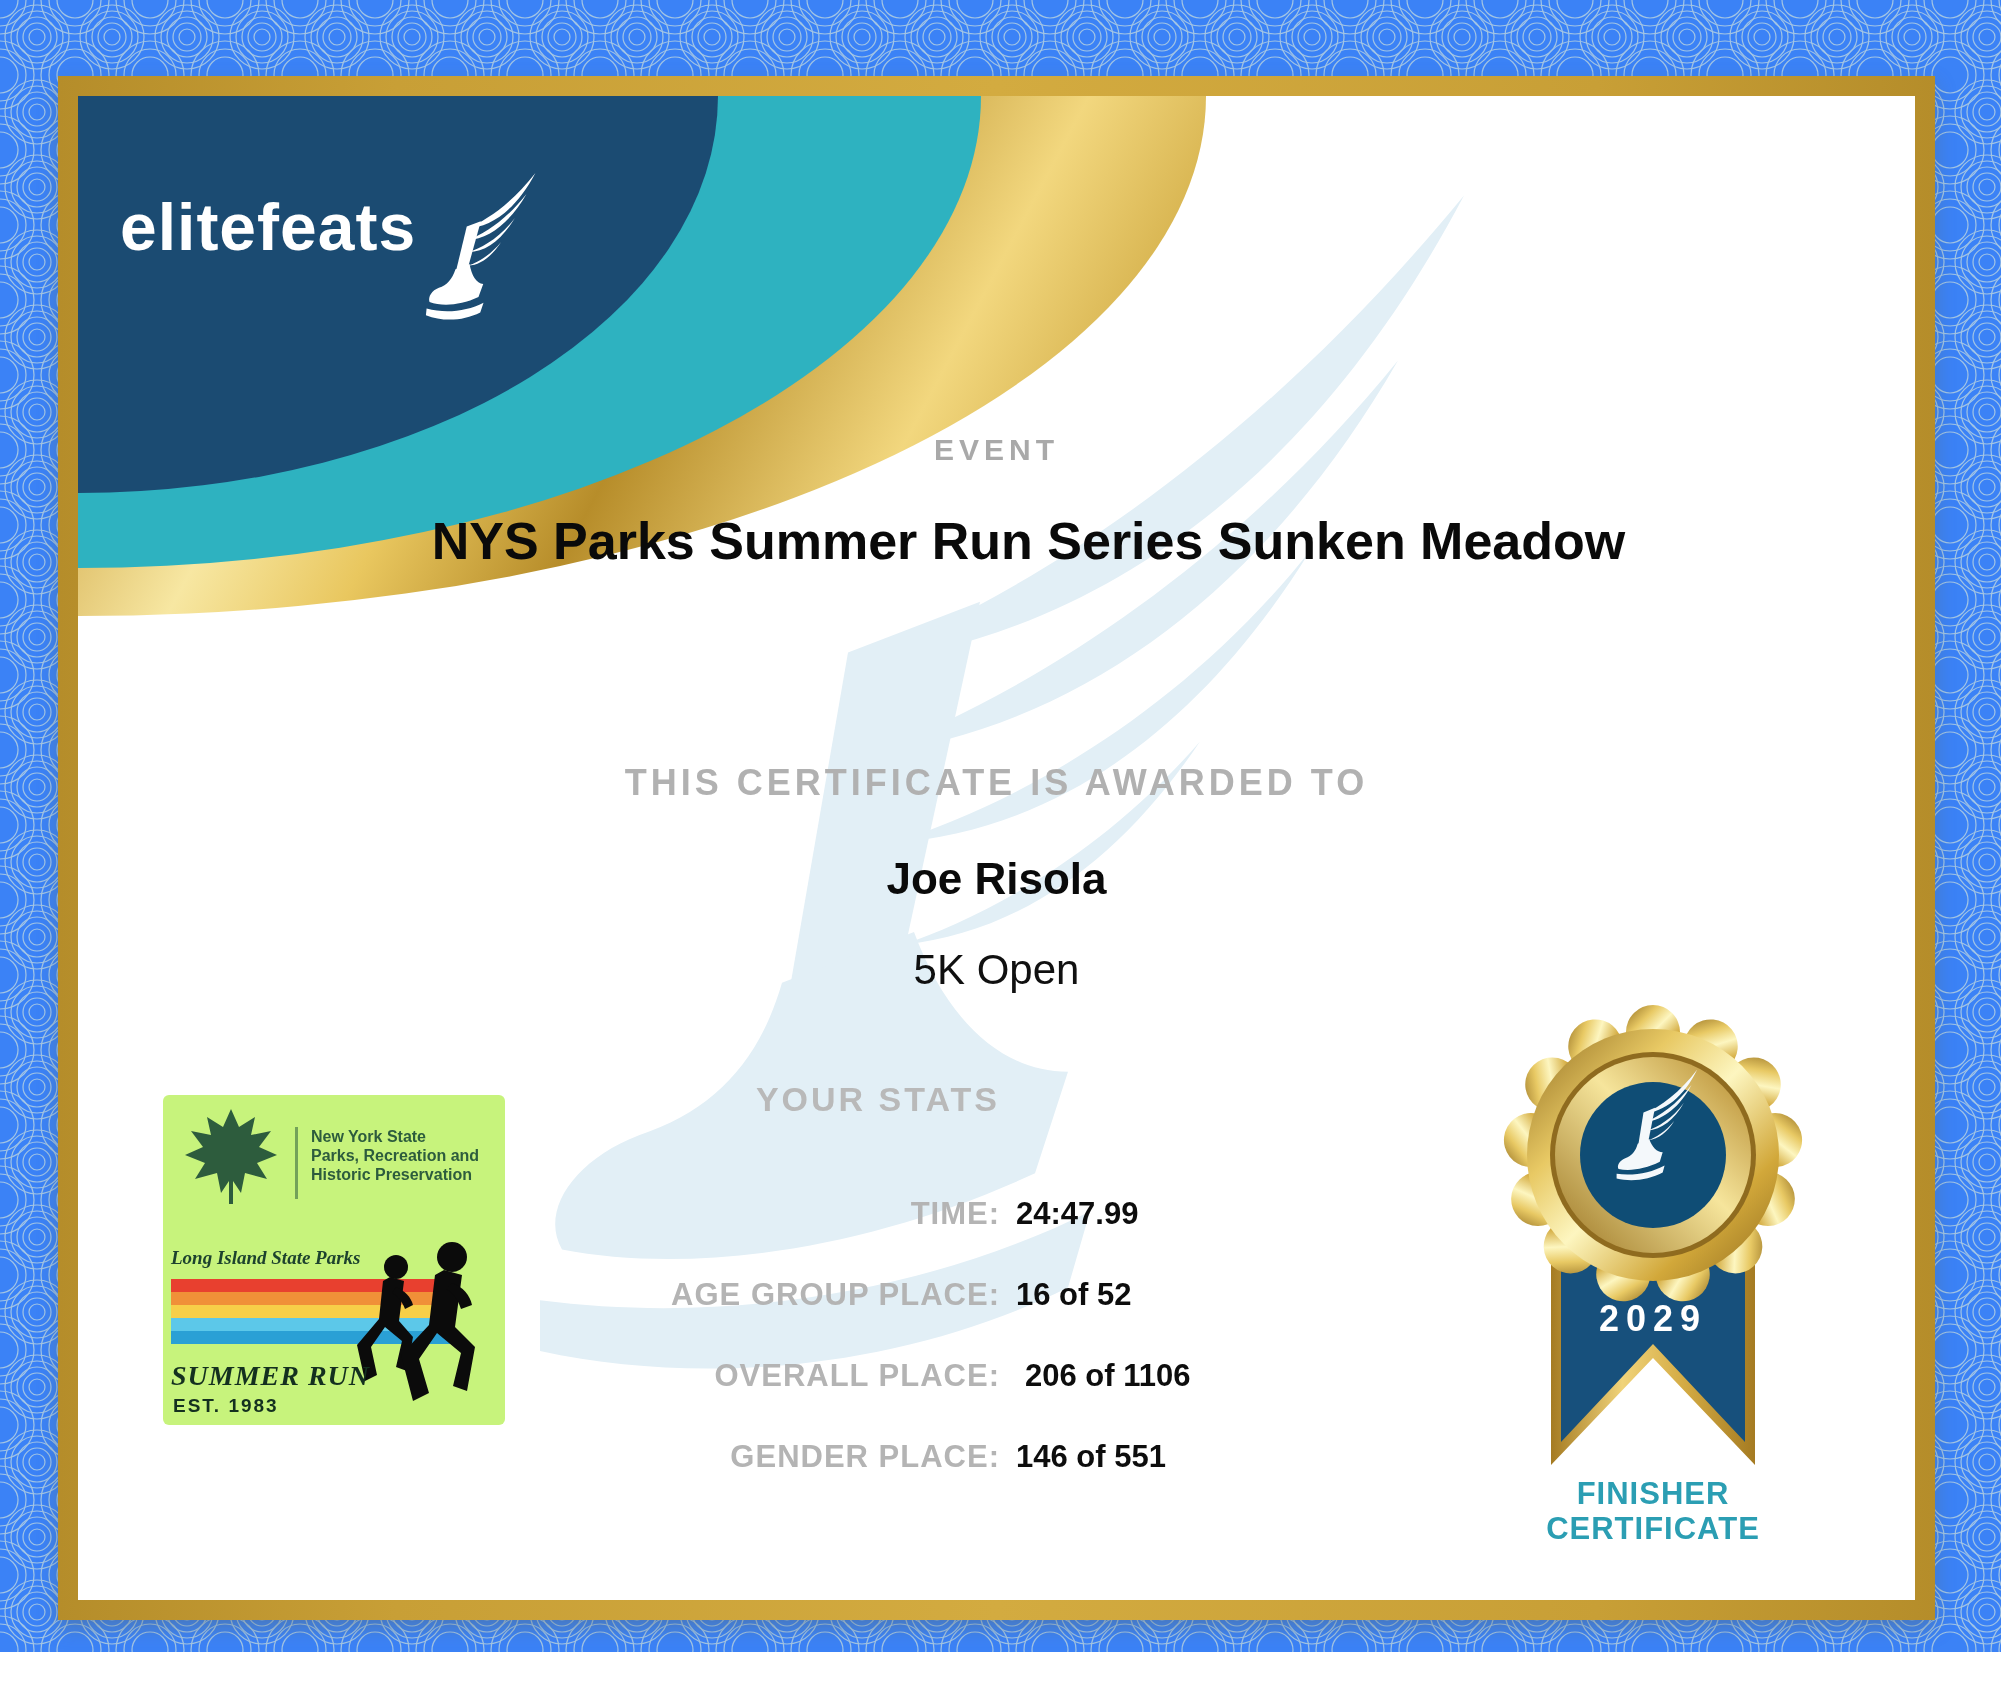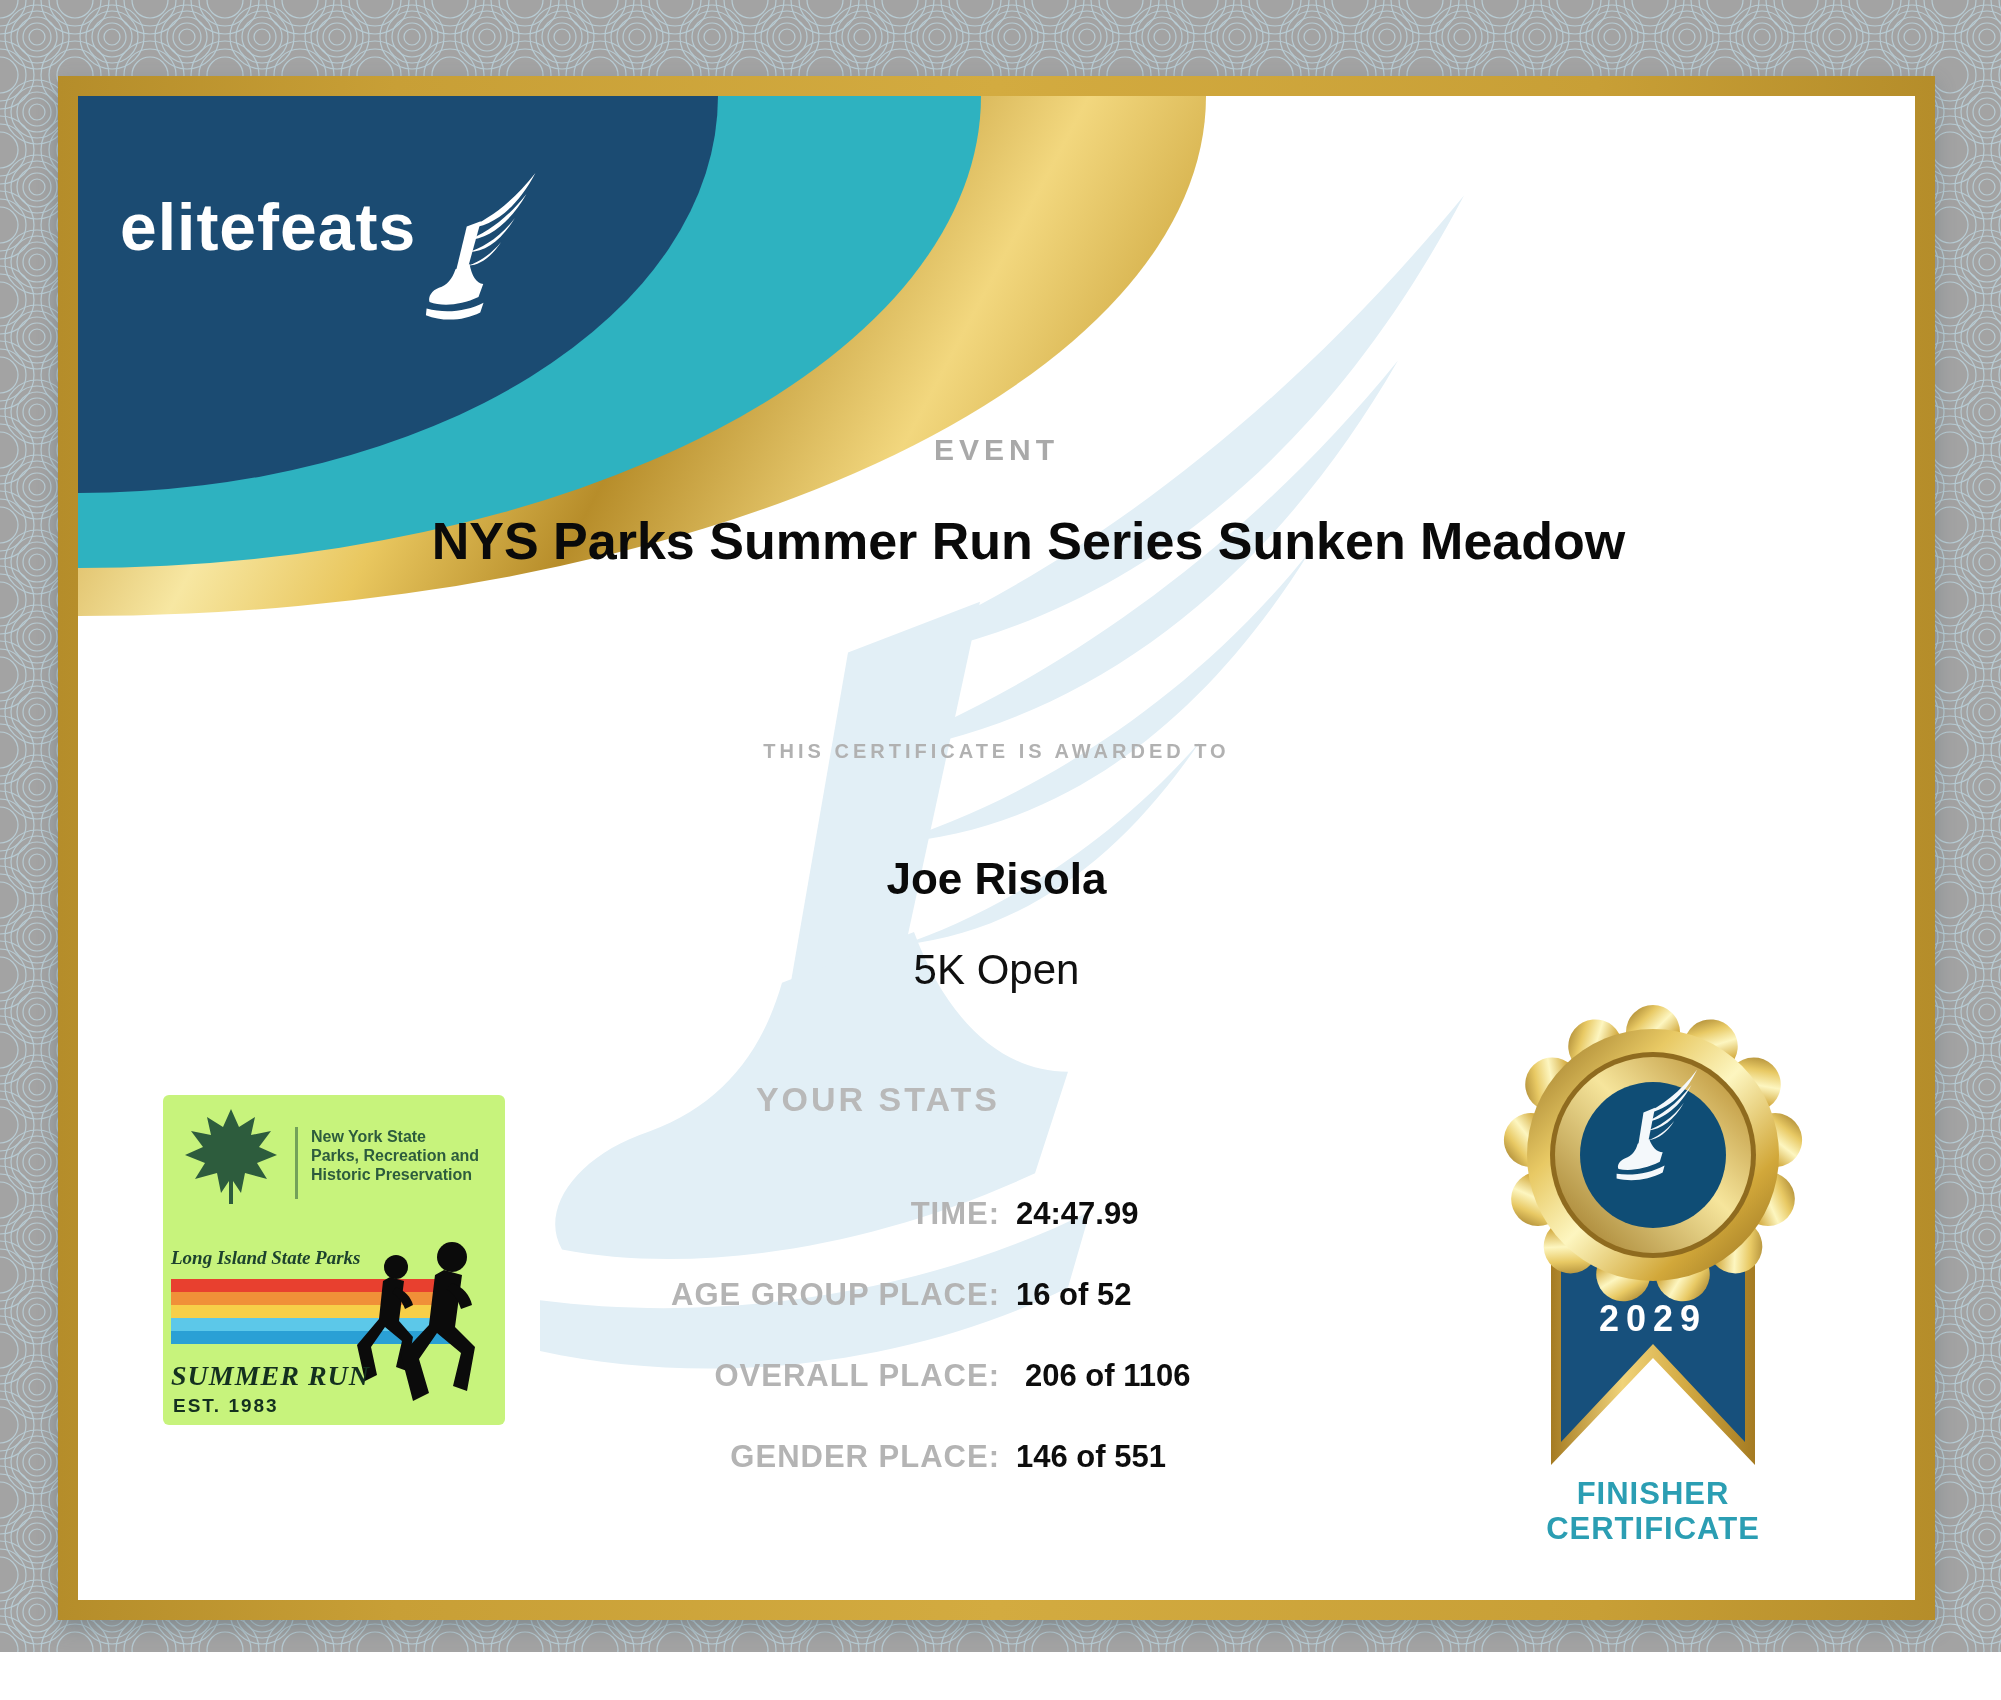--- a/index.html
+++ b/index.html
@@ -1,16 +1,16 @@
 <!DOCTYPE html>
 <html><head>
 <meta charset="utf-8">
 <style>
   html,body{margin:0;padding:0;background:#ffffff;}
-  .page{position:relative;width:2001px;height:1652px;overflow:hidden;background:#a3a3a3;
+  .page{position:relative;width:2001px;height:1652px;overflow:hidden;background:#3b82f6;
         font-family:"Liberation Sans", sans-serif;}
   .guilloche{position:absolute;inset:0;}
   
   .frame{position:absolute;left:58px;top:76px;width:1877px;height:1544px;box-sizing:border-box;
          padding:20px;background:linear-gradient(90deg,#b58d2a 0%,#c89f36 18%,#d3ab40 50%,#c89f36 82%,#b58d2a 100%);
          box-shadow:0 8px 18px rgba(90,110,120,.45);}
   .inner{position:relative;width:100%;height:100%;background:#ffffff;overflow:hidden;}
   
   .watermark{position:absolute;left:352px;top:74px;width:1100px;height:1270px;color:#e2eff6;z-index:1;}
   
@@ -20,21 +20,21 @@
   .curve-teal{width:903px;height:472px;background:#2eb2c0;}
   .curve-navy{width:640px;height:397px;background:#1b4b72;}
   
   .logo{position:absolute;left:42px;top:98px;z-index:3;display:flex;align-items:flex-start;}
   .logo-text{color:#ffffff;font-size:66px;font-weight:bold;letter-spacing:1px;line-height:1;}
   .logo-foot{width:112px;height:168px;color:#ffffff;margin-left:6px;margin-top:-30px;transform:rotate(6deg);}
   
   .ctext{position:absolute;left:0;width:100%;text-align:center;z-index:3;}
   .event-label{top:337px;font-size:30px;font-weight:bold;letter-spacing:5px;color:#a9a9a9;}
   .event-title{top:415px;font-size:52px;font-weight:bold;color:#0a0a0a;margin-left:32px;}
-  .award-label{top:644px;font-size:20px;font-weight:bold;letter-spacing:4px;color:#b1b1b1;}
+  .award-label{top:666px;font-size:36px;font-weight:bold;letter-spacing:4px;color:#b1b1b1;}
   .recipient{top:758px;font-size:44px;font-weight:bold;color:#0a0a0a;}
   .division{top:850px;font-size:42px;font-weight:normal;color:#101010;}
   
   .stats-heading{position:absolute;left:372px;top:984px;width:550px;text-align:right;z-index:3;
       font-size:34px;font-weight:bold;letter-spacing:3px;color:#b9b9b9;}
   .stat-row{position:absolute;left:372px;z-index:3;display:flex;align-items:baseline;}
   .stat-label{width:550px;text-align:right;font-size:31px;font-weight:bold;letter-spacing:1px;color:#b4b4b4;}
   .stat-value{margin-left:16px;font-size:31px;font-weight:bold;color:#0d0d0d;white-space:nowrap;}
   .row-time{top:1100px;} .row-age{top:1181px;} .row-overall{top:1262px;gap:9px;} .row-gender{top:1343px;}
   

